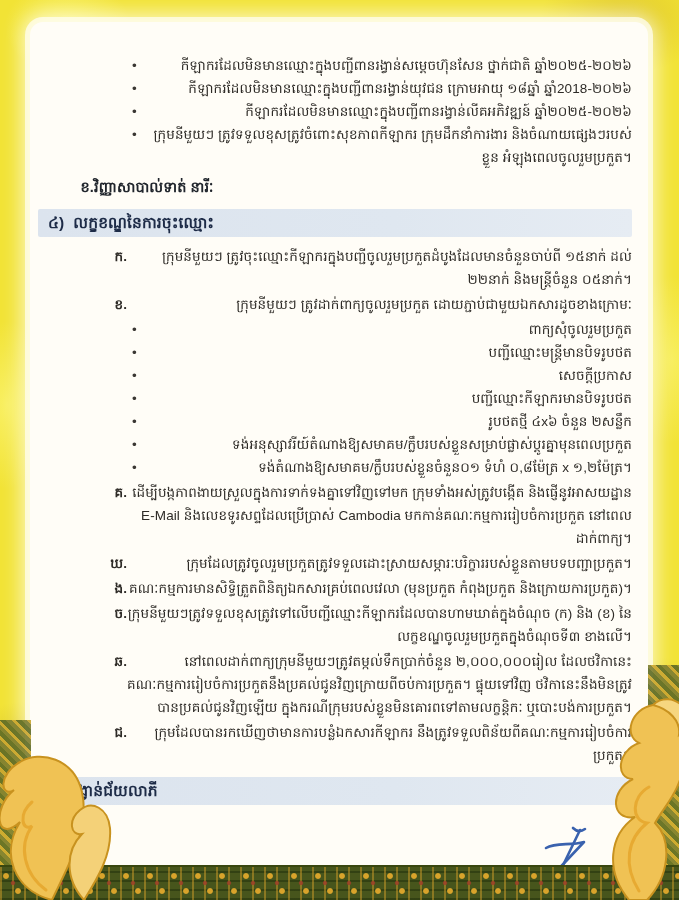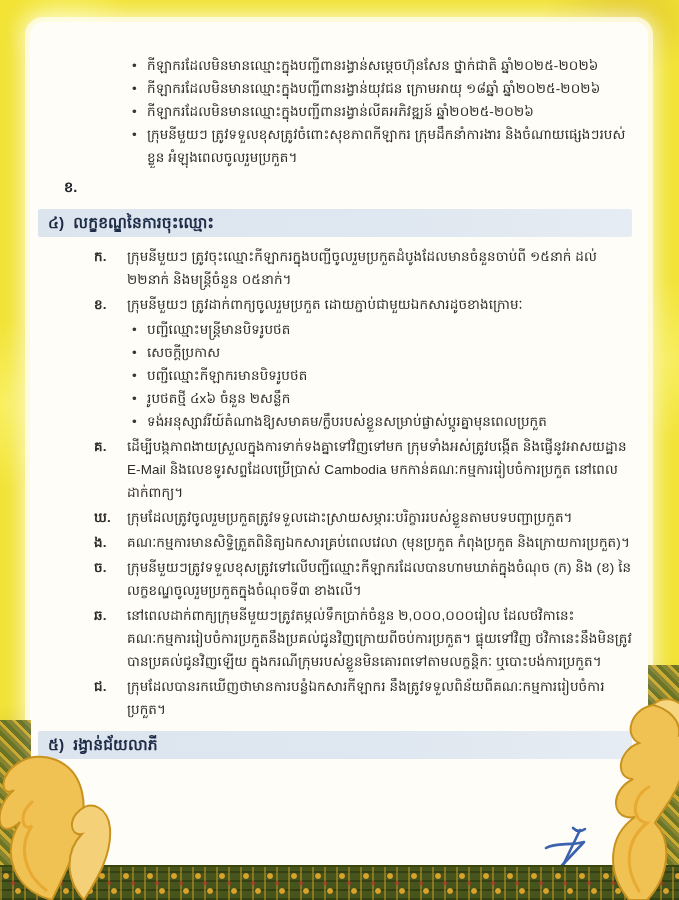--- a/index.html
+++ b/index.html
@@ -12,20 +12,21 @@
       radial-gradient(ellipse 120px 80px at 92% 2%, rgba(222,196,40,.8), rgba(222,196,40,0) 70%),
       radial-gradient(ellipse 70px 120px at 1% 45%, rgba(250,243,110,.8), rgba(250,243,110,0) 70%),
       radial-gradient(ellipse 70px 120px at 99% 40%, rgba(250,243,110,.7), rgba(250,243,110,0) 70%),
       radial-gradient(ellipse 90px 90px at 97% 80%, rgba(213,185,46,.8), rgba(213,185,46,0) 70%),
       radial-gradient(ellipse 90px 90px at 3% 85%, rgba(205,183,44,.8), rgba(205,183,44,0) 70%);
   }
   .paper{
     position:absolute;left:30px;top:22px;width:618px;height:850px;
     background:#fffdf7;border-radius:13px;z-index:1;
     box-shadow:0 0 0 5px rgba(255,253,240,.75), 0 0 20px 8px rgba(255,255,255,.7);
+    text-align:right;
   }
   .content{
     padding:32px 16px 0 64px;
     font-size:13.5px;line-height:23px;color:#2e2b27;
     letter-spacing:.1px;
   }
   ul.bullets{list-style:none;margin:0 0 2px 0;padding:0 0 0 36px;}
   ul.bullets li{position:relative;padding-left:17px;}
   ul.bullets li::before{content:"•";position:absolute;left:2px;top:0;color:#3a3733;}
   .item{display:flex;margin:2px 0 2px 0;}
@@ -68,48 +69,51 @@
 <body>
 
 <div class="strip left"></div>
 <div class="strip right"></div>
 
 <div class="paper">
   <div class="content">
 
     <ul class="bullets">
       <li>កីឡាករដែលមិនមានឈ្មោះក្នុងបញ្ជីពានរង្វាន់សម្តេចហ៊ុនសែន ថ្នាក់ជាតិ ឆ្នាំ២០២៥-២០២៦</li>
-      <li>កីឡាករដែលមិនមានឈ្មោះក្នុងបញ្ជីពានរង្វាន់យុវជន ក្រោមអាយុ ១៨ឆ្នាំ ឆ្នាំ២០២៥-២០២៦</li>
+      <li>កីឡាករដែលមិនមានឈ្មោះក្នុងបញ្ជីពានរង្វាន់យុវជន ក្រោមអាយុ ១៨ឆ្នាំ ឆ្នាំ2018-២០២៦</li>
       <li>កីឡាករដែលមិនមានឈ្មោះក្នុងបញ្ជីពានរង្វាន់លីគអភិវឌ្ឍន៍ ឆ្នាំ២០២៥-២០២៦</li>
       <li>ក្រុមនីមួយៗ ត្រូវទទួលខុសត្រូវចំពោះសុខភាពកីឡាករ ក្រុមដឹកនាំការងារ និងចំណាយផ្សេងៗរបស់ខ្លួន អំឡុងពេលចូលរួមប្រកួត។</li>
     </ul>
 
     <div class="subhead">
       <span class="lbl">ខ.</span>
+      <span>វិញ្ញាសាបាល់ទាត់ នារីៈ</span>
     </div>
 
     <div class="sec">
       <span class="num">៤)</span>
       <span>លក្ខខណ្ឌនៃការចុះឈ្មោះ</span>
     </div>
 
     <div class="item">
       <span class="lbl">ក.</span>
       <span class="txt">ក្រុមនីមួយៗ ត្រូវចុះឈ្មោះកីឡាករក្នុងបញ្ជីចូលរួមប្រកួតដំបូងដែលមានចំនួនចាប់ពី ១៥នាក់ ដល់ ២២នាក់ និងមន្ត្រីចំនួន ០៥នាក់។</span>
     </div>
     <div class="item">
       <span class="lbl">ខ.</span>
       <span class="txt">ក្រុមនីមួយៗ ត្រូវដាក់ពាក្យចូលរួមប្រកួត ដោយភ្ជាប់ជាមួយឯកសារដូចខាងក្រោមៈ</span>
     </div>
     <ul class="bullets">
+      <li>ពាក្យសុំចូលរួមប្រកួត</li>
       <li>បញ្ជីឈ្មោះមន្ត្រីមានបិទរូបថត</li>
       <li>សេចក្តីប្រកាស</li>
       <li>បញ្ជីឈ្មោះកីឡាករមានបិទរូបថត</li>
       <li>រូបថតថ្មី ៤x៦ ចំនួន ២សន្លឹក</li>
       <li>ទង់អនុស្សាវរីយ៍តំណាងឱ្យសមាគម/ក្លឹបរបស់ខ្លួនសម្រាប់ផ្លាស់ប្តូរគ្នាមុនពេលប្រកួត</li>
+      <li>ទង់តំណាងឱ្យសមាគម/ក្លឹបរបស់ខ្លួនចំនួន០១ ទំហំ ០,៨ម៉ែត្រ x ១,២ម៉ែត្រ។</li>
     </ul>
     <div class="item">
       <span class="lbl">គ.</span>
       <span class="txt">ដើម្បីបង្កភាពងាយស្រួលក្នុងការទាក់ទងគ្នាទៅវិញទៅមក ក្រុមទាំងអស់ត្រូវបង្កើត និងផ្ញើនូវអាសយដ្ឋាន E-Mail និងលេខទូរសព្ទដែលប្រើប្រាស់ Cambodia មកកាន់គណៈកម្មការរៀបចំការប្រកួត នៅពេលដាក់ពាក្យ។</span>
     </div>
     <div class="item">
       <span class="lbl">ឃ.</span>
       <span class="txt">ក្រុមដែលត្រូវចូលរួមប្រកួតត្រូវទទួលដោះស្រាយសម្ភារៈបរិក្ខាររបស់ខ្លួនតាមបទបញ្ជាប្រកួត។</span>
     </div>
     <div class="item">

